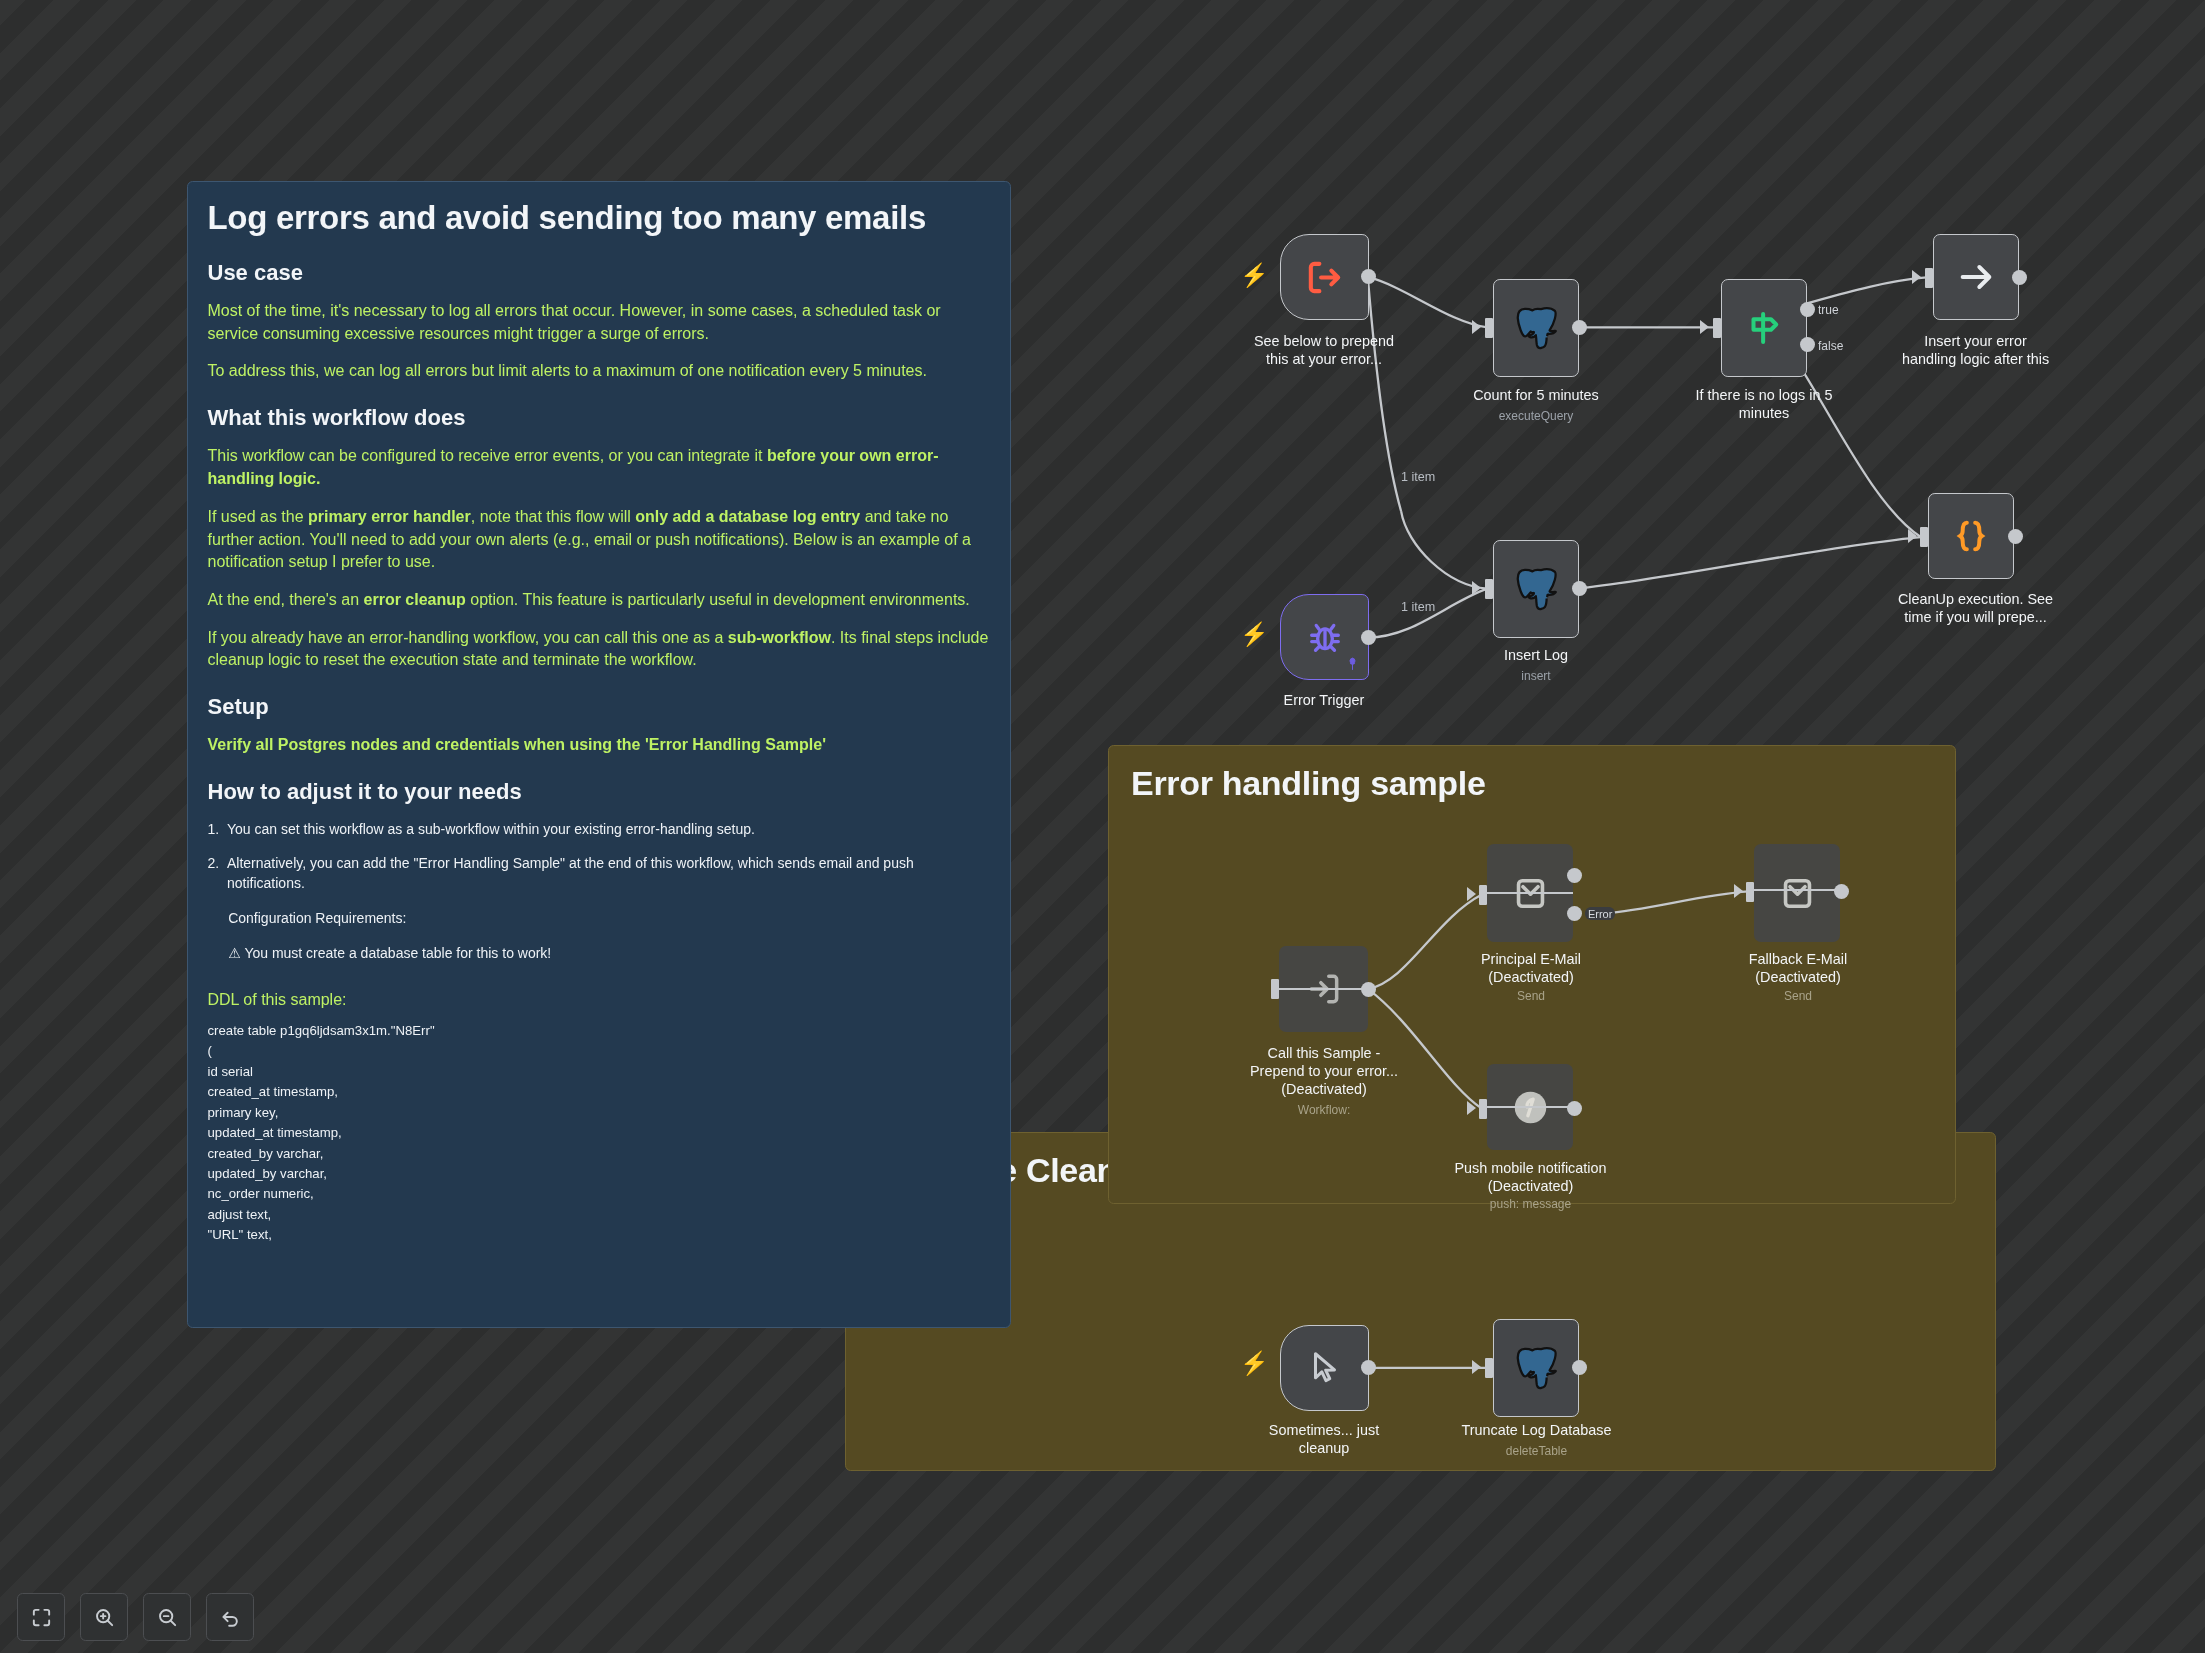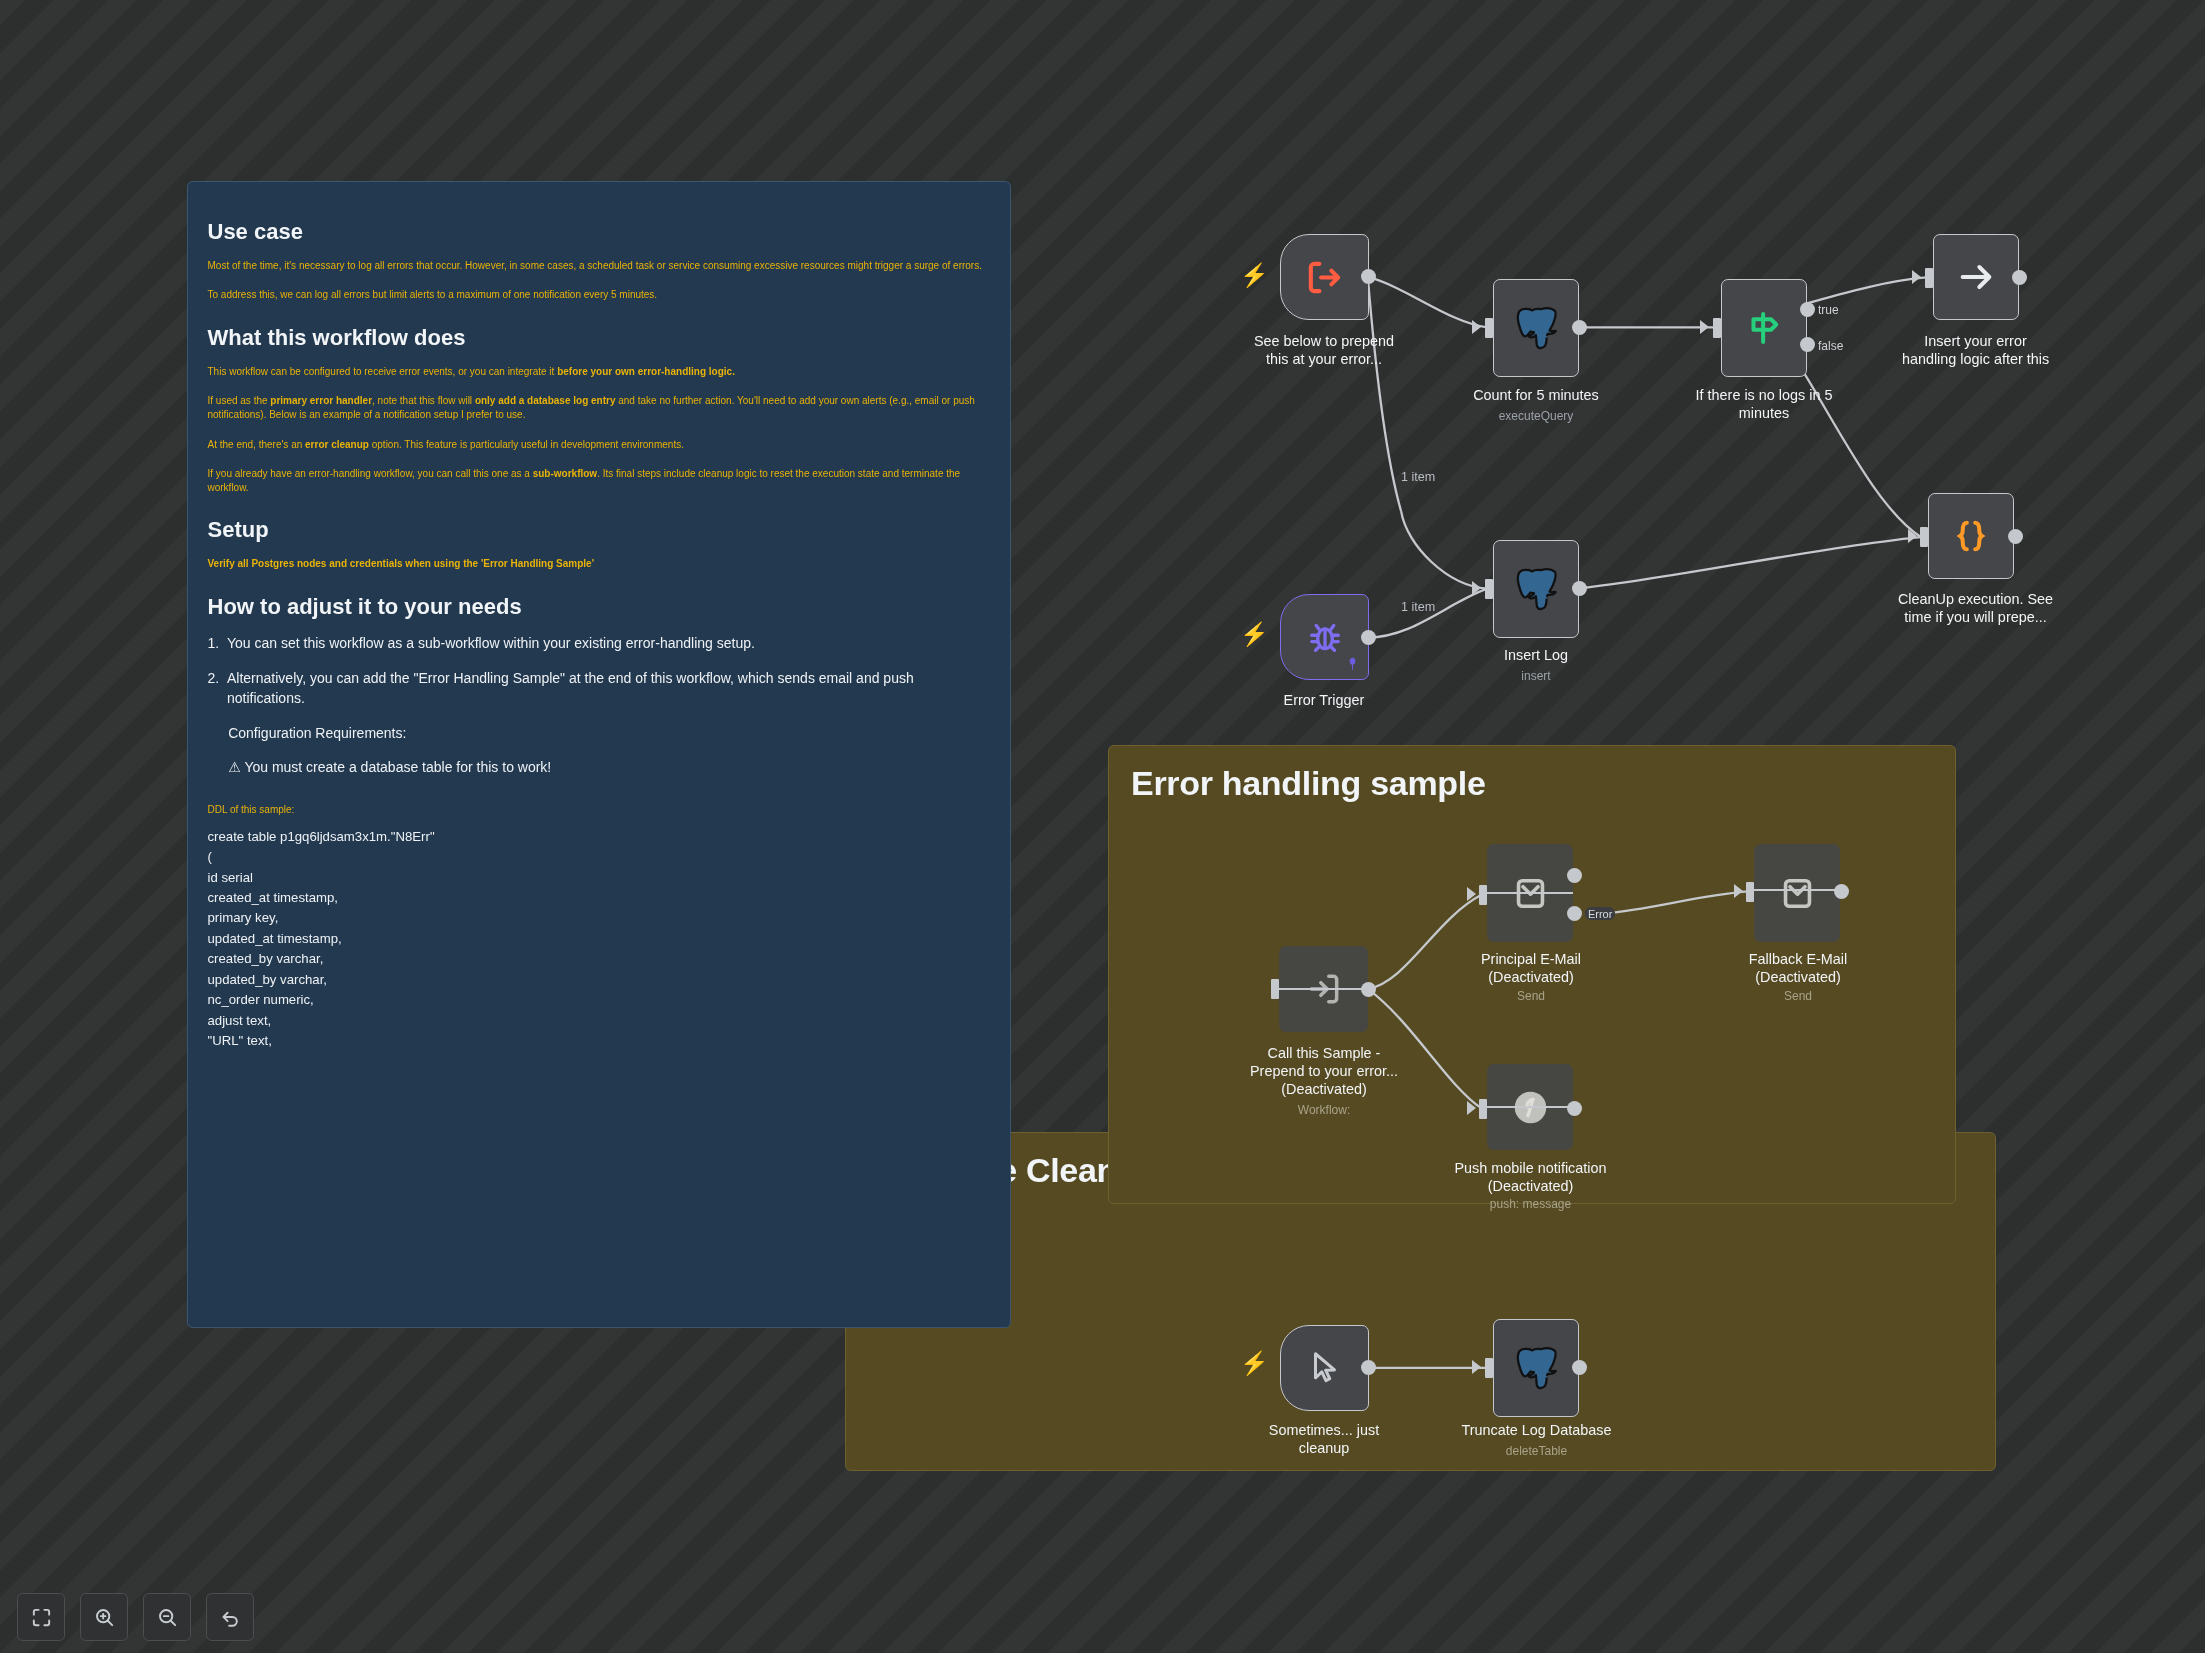--- a/index.html
+++ b/index.html
@@ -16,21 +16,21 @@
   #canvas{position:absolute;inset:0;}
 
   
   .sticky{position:absolute;border-radius:5.7px;box-sizing:border-box;overflow:hidden;}
   .sticky.blue{background:#23394f;border:0.6px solid #3d5670;}
   .sticky.olive{background:#554a22;border:0.6px solid #6e6130;}
   .sticky-inner{padding:15px 19.5px;color:#f2f5f8;}
 
   .s-h1{font-size:33px;font-weight:700;letter-spacing:-0.3px;margin:3.4px 0 23px 0;line-height:1.1;}
   .s-h2{font-size:22px;font-weight:700;margin:22px 0 15px 0;line-height:1.15;}
-  .s-p{font-size:10px;line-height:1.42;margin:5px 0 15px 0;color:#eab308;}
+  .s-p{font-size:16px;line-height:1.42;margin:5px 0 15px 0;color:#bef264;}
   .s-p b{font-weight:700;}
   .s-li{font-size:14px;line-height:1.42;margin:0 0 15px 0;color:#eef2f6;padding-left:19.5px;position:relative;}
   .s-li .num{position:absolute;left:0;top:0;}
   .s-sub{font-size:14px;line-height:1.42;margin:0 0 15px 20.7px;color:#eef2f6;}
   .s-code{font-size:13.2px;line-height:1.55;color:#eef2f6;margin:0;}
   .s-code div{white-space:pre;}
   .olive .s-h1{font-size:34px;margin:2.3px 0 0 0;}
 
   
   .node{position:absolute;background:#444649;border:1.1px solid #c5c8cc;
@@ -79,20 +79,21 @@
   </div>
 
   <div class="sticky olive" style="left:1108px;top:745px;width:848px;height:459px;">
     <div class="sticky-inner" style="padding:17px 22px;">
       <div class="s-h1">Error handling sample</div>
     </div>
   </div>
 
   <div class="sticky blue" style="left:187px;top:181px;width:824px;height:1147px;">
     <div class="sticky-inner">
+      <div class="s-h1">Log errors and avoid sending too many emails</div>
 
       <div class="s-h2">Use case</div>
       <div class="s-p">Most of the time, it's necessary to log all errors that occur. However, in some cases, a scheduled task or service consuming excessive resources might trigger a surge of errors.</div>
       <div class="s-p">To address this, we can log all errors but limit alerts to a maximum of one notification every 5 minutes.</div>
 
       <div class="s-h2">What this workflow does</div>
 
       <div class="s-p">
         <span>This workflow can be configured to receive error events, or you can integrate it </span><b>before your own error-handling logic.</b>
       </div>

